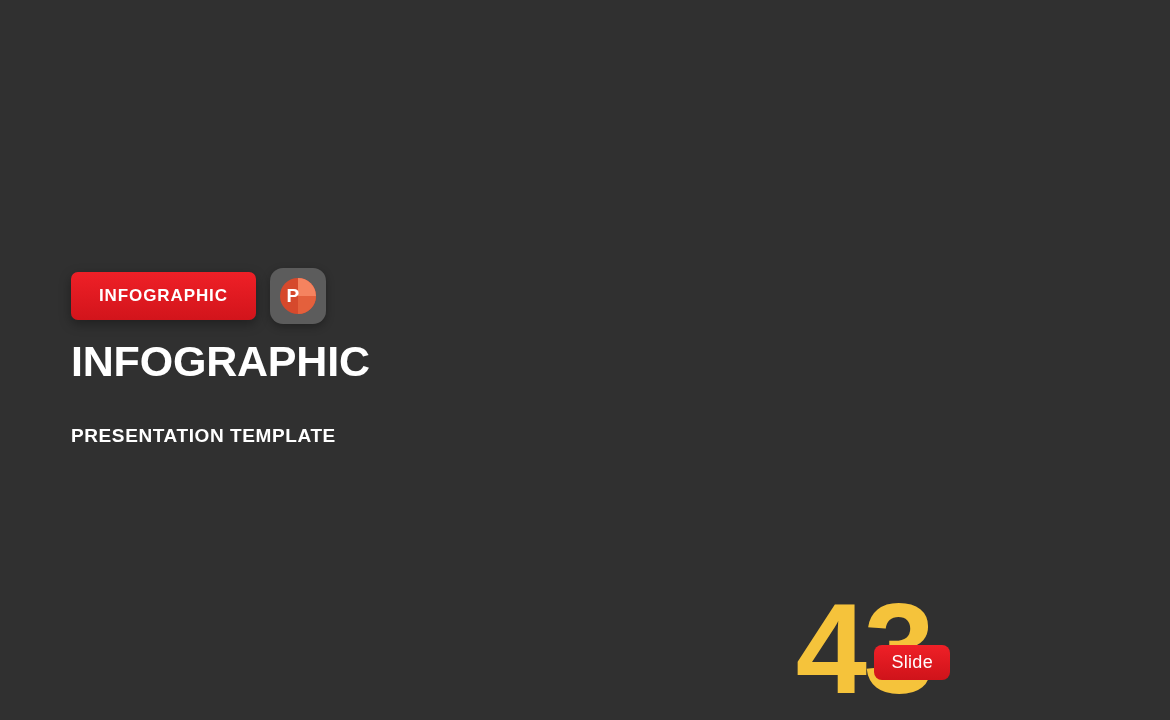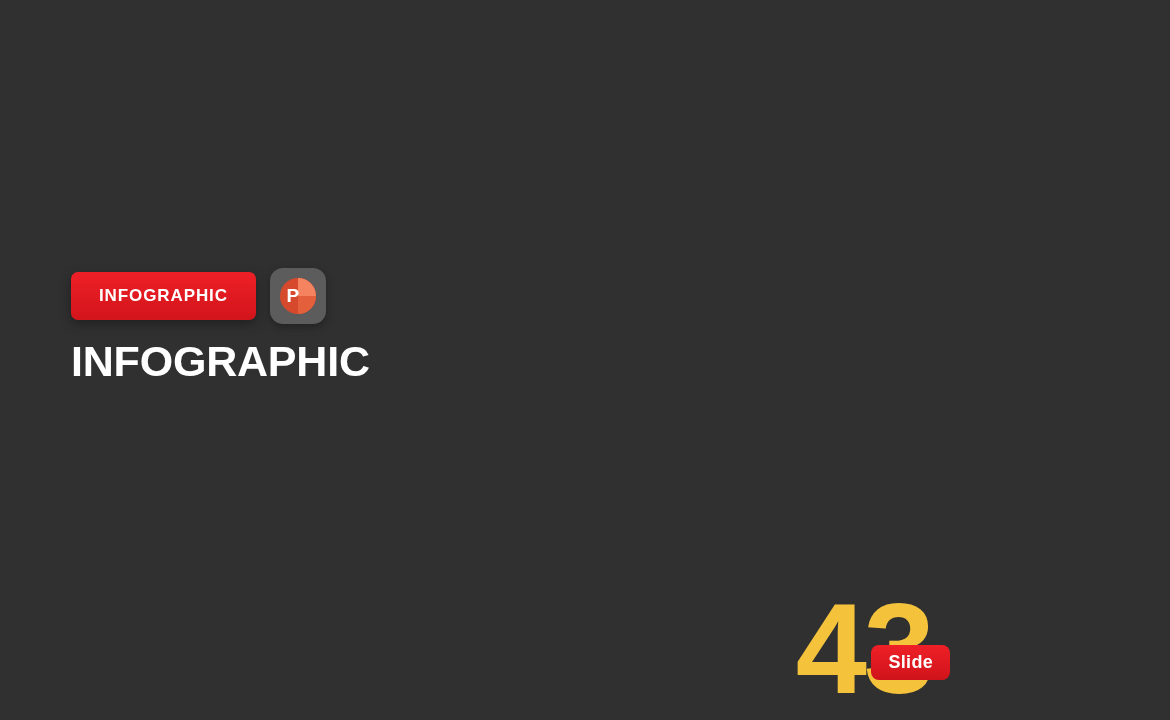--- a/index.html
+++ b/index.html
@@ -98,21 +98,21 @@
   #count-num {
     font-size:128px; font-weight:700;
     color:#f5c33b;
     line-height:.82;
     letter-spacing:-3px;
   }
   #count-pill {
     position:absolute; right:-18px; bottom:22px;
     background:linear-gradient(180deg,#ef2027 0%,#cf131a 100%);
     color:#fff;
-    font-size:18px; font-weight:700;
+    font-size:18px; font-weight:400;
     padding:7px 17px;
     border-radius:8px;
     letter-spacing:.3px;
   }
 </style>
 </head>
 <body>
 
 <div id="stage">
 
@@ -134,20 +134,21 @@
       <div id="infographic-badge">INFOGRAPHIC</div>
 
       <div id="ppt-icon">
         <div class="glyph">
           <span class="p">P</span>
         </div>
       </div>
     </div>
 
     <div id="title-sub">INFOGRAPHIC</div>
+    <div id="title-tag">PRESENTATION TEMPLATE</div>
   </div>
 
   <div id="count-wrap">
     <div id="count-num">43</div>
     <div id="count-pill">Slide</div>
   </div>
 
 </div>
 
 </body></html>

